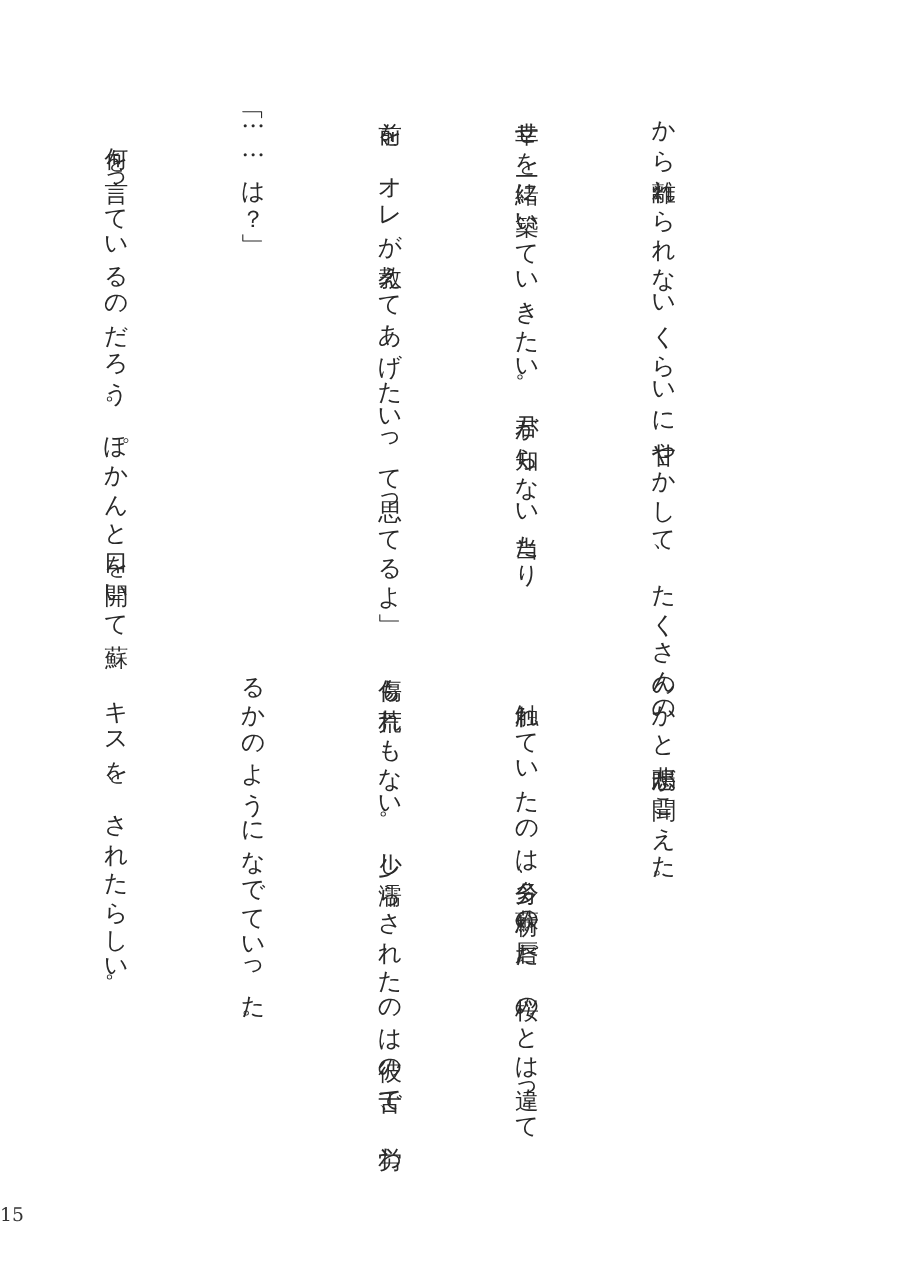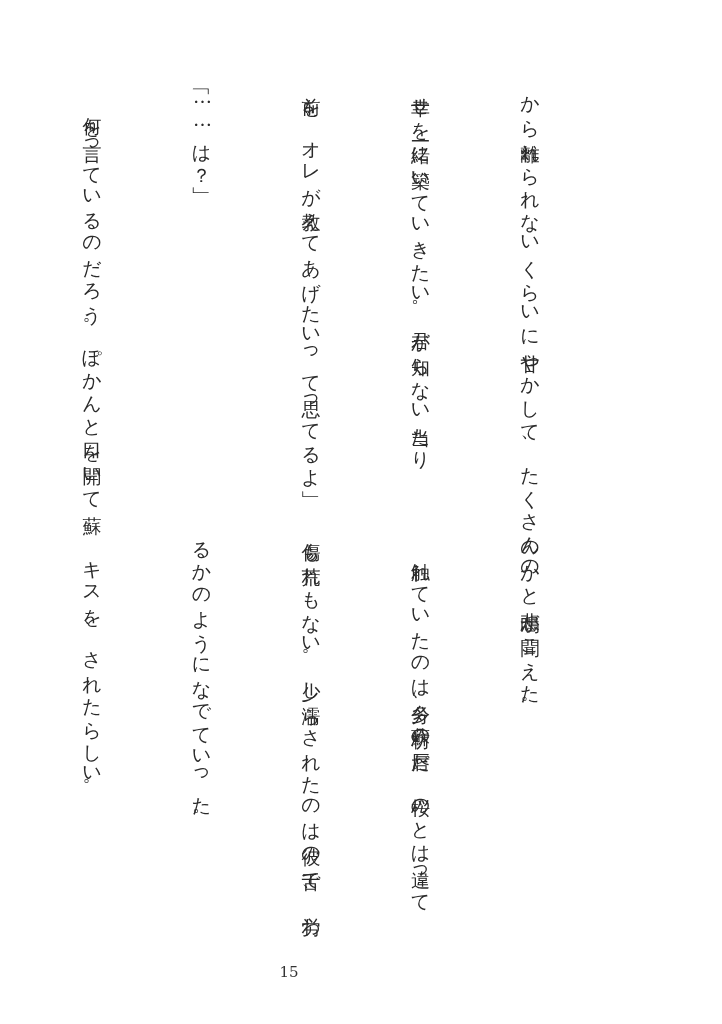--- a/index.html
+++ b/index.html
@@ -22,21 +22,21 @@
       line-height: 36.5px;
       letter-spacing: 1.5px;
       white-space: pre;
     }
     .block-top { top: 83px; height: 420px; }
     .block-bottom { top: 528px; height: 420px; }
     .line { display: block; }
     .page-number {
       position: absolute;
       top: 963px; left: 0; width: 578px;
-      text-align: center;
+      text-align: left;
       font-size: 15px;
       color: #333;
       font-family: "DejaVu Serif", serif;
     }
   </style>
 </head>
 <body>
 
 <div class="block block-top">
   <span class="line">から離れられないくらいに甘やかして、たくさんの</span>

